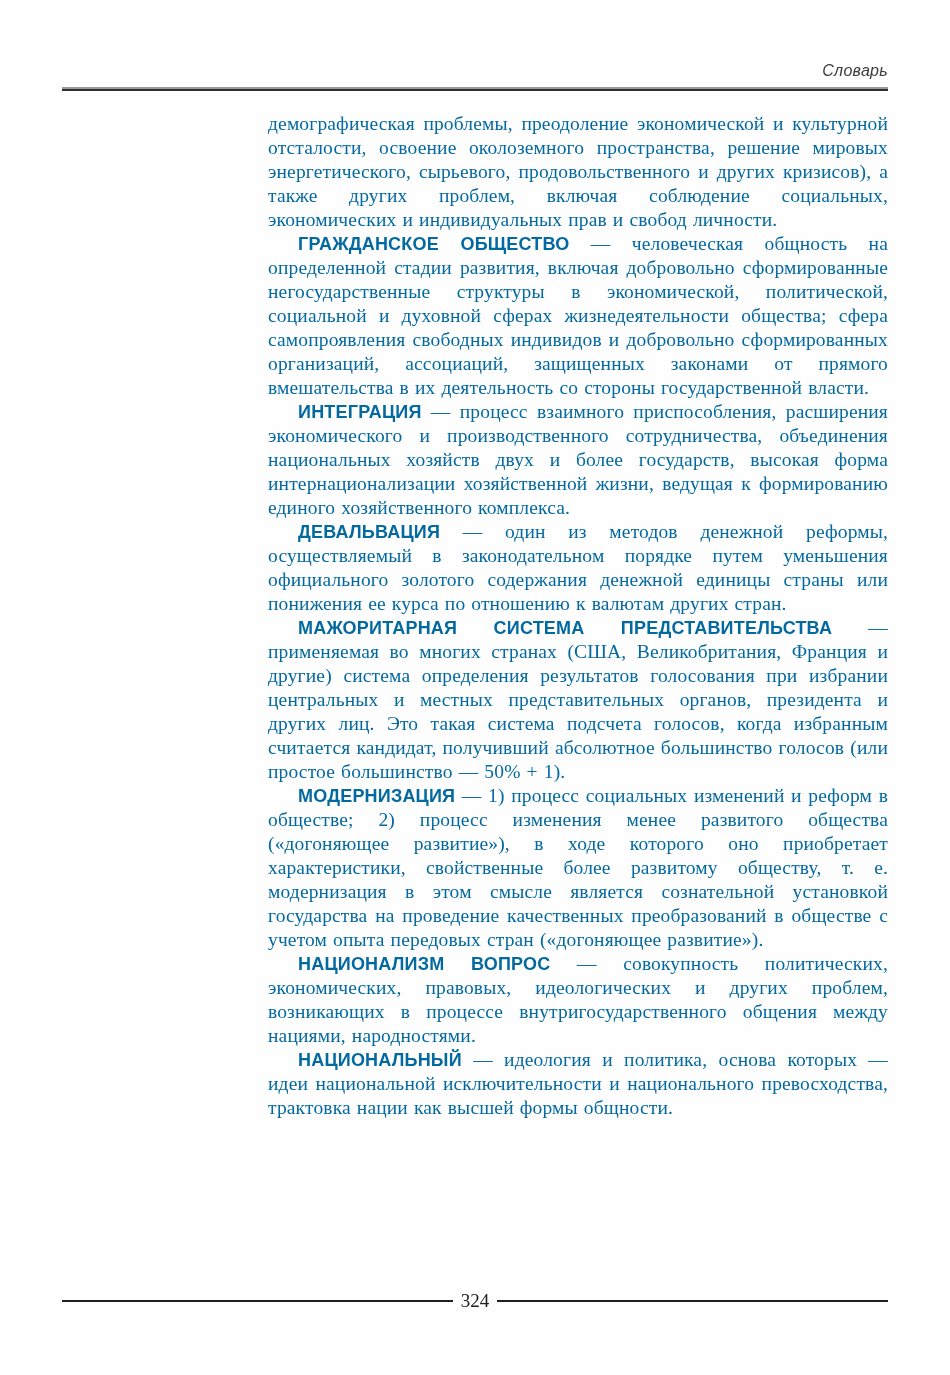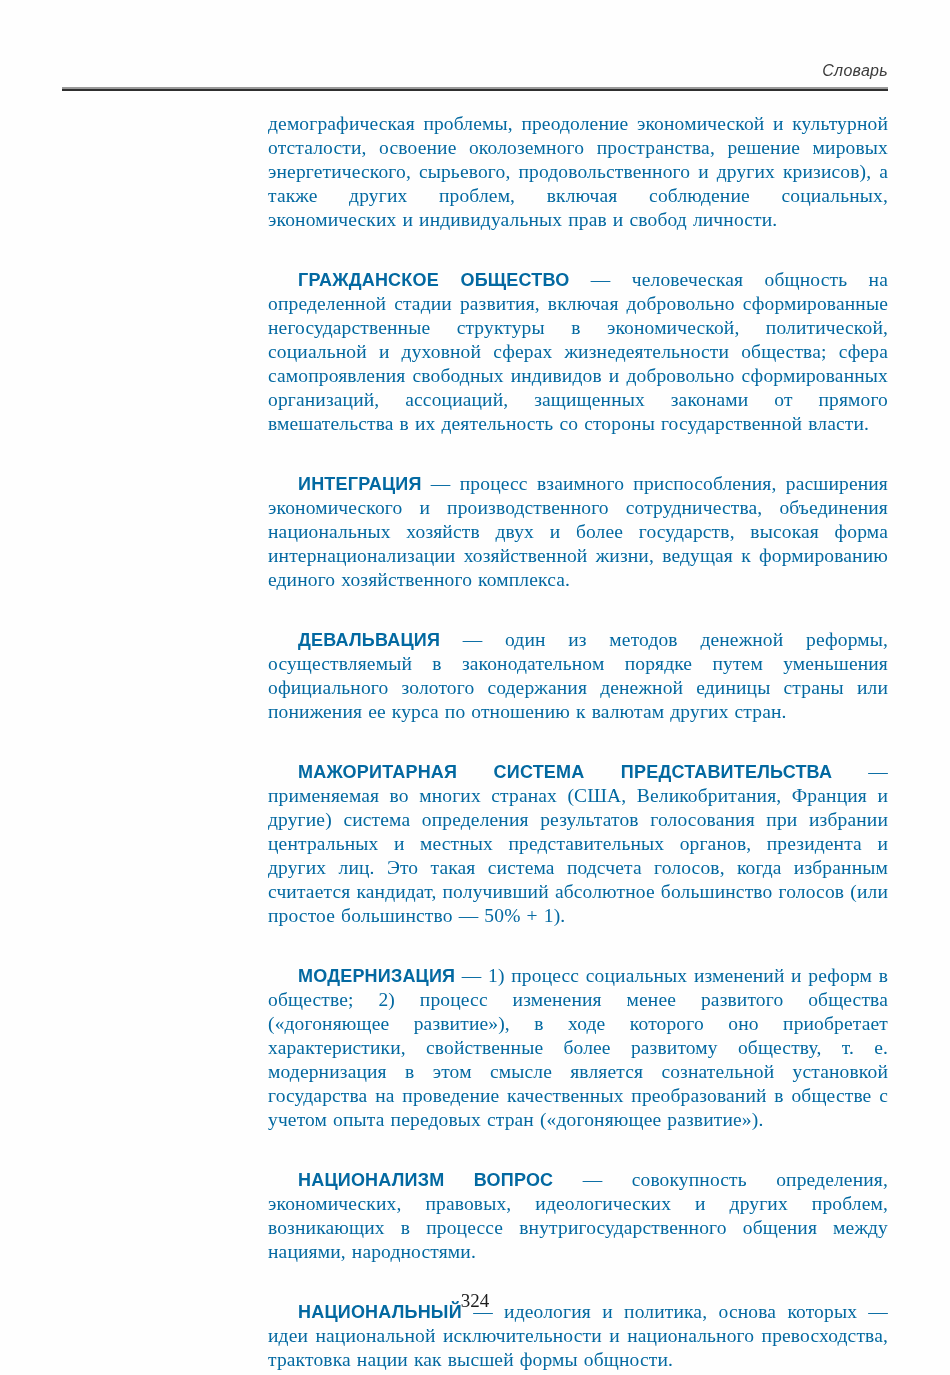--- a/index.html
+++ b/index.html
@@ -44,36 +44,34 @@
     color: #0369a1;
     text-align: justify;
     letter-spacing: 0.15px;
     word-spacing: 1px;
   }
   .content p {
     margin: 0;
   }
   .content p.indent {
     text-indent: 30px;
-    margin-top: 36px;
   }
   .term {
     font-family: "Liberation Sans", sans-serif;
     font-weight: 700;
     font-size: 18px;
     letter-spacing: 0.2px;
   }
   .page-footer {
     position: absolute;
     left: 62px;
     right: 62px;
     top: 1290px;
     display: flex;
     align-items: center;
-    flex-direction: column;
   }
   .footer-rule {
     flex: 1;
     height: 2px;
     background: #1f1f1f;
   }
   .page-number {
     font-size: 19px;
     color: #1c1c1c;
     padding: 0 8px;
@@ -88,21 +86,21 @@
   <div class="header-rule"></div>
 </div>
 
 <div class="content">
   <p><span>демографическая проблемы, преодоление экономической и культурной отсталости, освоение околоземного пространства, решение мировых энергетического, сырьевого, продовольственного и других кризисов), а также других проблем, включая соблюдение социальных, экономических и индивидуальных прав и свобод личности.</span></p>
   <p class="indent"><span class="term">ГРАЖДАНСКОЕ ОБЩЕСТВО</span><span> — человеческая общность на определенной стадии развития, включая добровольно сформированные негосударственные структуры в экономической, политической, социальной и духовной сферах жизнедеятельности общества; сфера самопроявления свободных индивидов и добровольно сформированных организаций, ассоциаций, защищенных законами от прямого вмешательства в их деятельность со стороны государственной власти.</span></p>
   <p class="indent"><span class="term">ИНТЕГРАЦИЯ</span><span> — процесс взаимного приспособления, расширения экономического и производственного сотрудничества, объединения национальных хозяйств двух и более государств, высокая форма интернационализации хозяйственной жизни, ведущая к формированию единого хозяйственного комплекса.</span></p>
   <p class="indent"><span class="term">ДЕВАЛЬВАЦИЯ</span><span> — один из методов денежной реформы, осуществляемый в законодательном порядке путем уменьшения официального золотого содержания денежной единицы страны или понижения ее курса по отношению к валютам других стран.</span></p>
   <p class="indent"><span class="term">МАЖОРИТАРНАЯ СИСТЕМА ПРЕДСТАВИТЕЛЬСТВА</span><span> — применяемая во многих странах (США, Великобритания, Франция и другие) система определения результатов голосования при избрании центральных и местных представительных органов, президента и других лиц. Это такая система подсчета голосов, когда избранным считается кандидат, получивший абсолютное большинство голосов (или простое большинство — 50% + 1).</span></p>
   <p class="indent"><span class="term">МОДЕРНИЗАЦИЯ</span><span> — 1) процесс социальных изменений и реформ в обществе; 2) процесс изменения менее развитого общества («догоняющее развитие»), в ходе которого оно приобретает характеристики, свойственные более развитому обществу, т. е. модернизация в этом смысле является сознательной установкой государства на проведение качественных преобразований в обществе с учетом опыта передовых стран («догоняющее развитие»).</span></p>
-  <p class="indent"><span class="term">НАЦИОНАЛИЗМ ВОПРОС</span><span> — совокупность определения, экономических, правовых, идеологических и других проблем, возникающих в процессе внутригосударственного общения между нациями, народностями.</span></p>
+  <p class="indent"><span class="term">НАЦИОНАЛИЗМ ВОПРОС</span><span> — совокупность политических, экономических, правовых, идеологических и других проблем, возникающих в процессе внутригосударственного общения между нациями, народностями.</span></p>
   <p class="indent"><span class="term">НАЦИОНАЛЬНЫЙ</span><span> — идеология и политика, основа которых — идеи национальной исключительности и национального превосходства, трактовка нации как высшей формы общности.</span></p>
 </div>
 
 <div class="page-footer">
   <div class="footer-rule"></div>
   <div class="page-number">324</div>
   <div class="footer-rule"></div>
 </div>
 
 </body></html>

